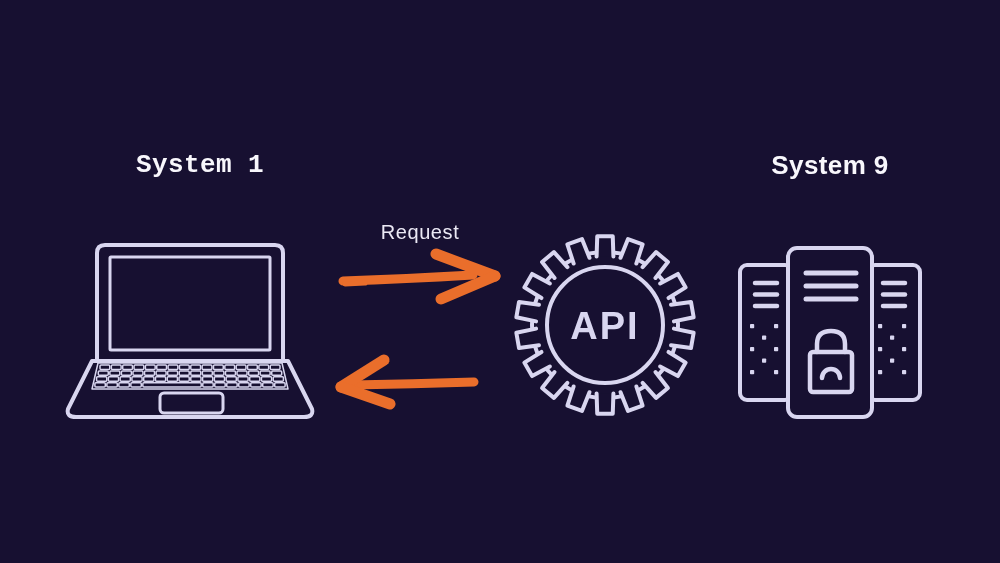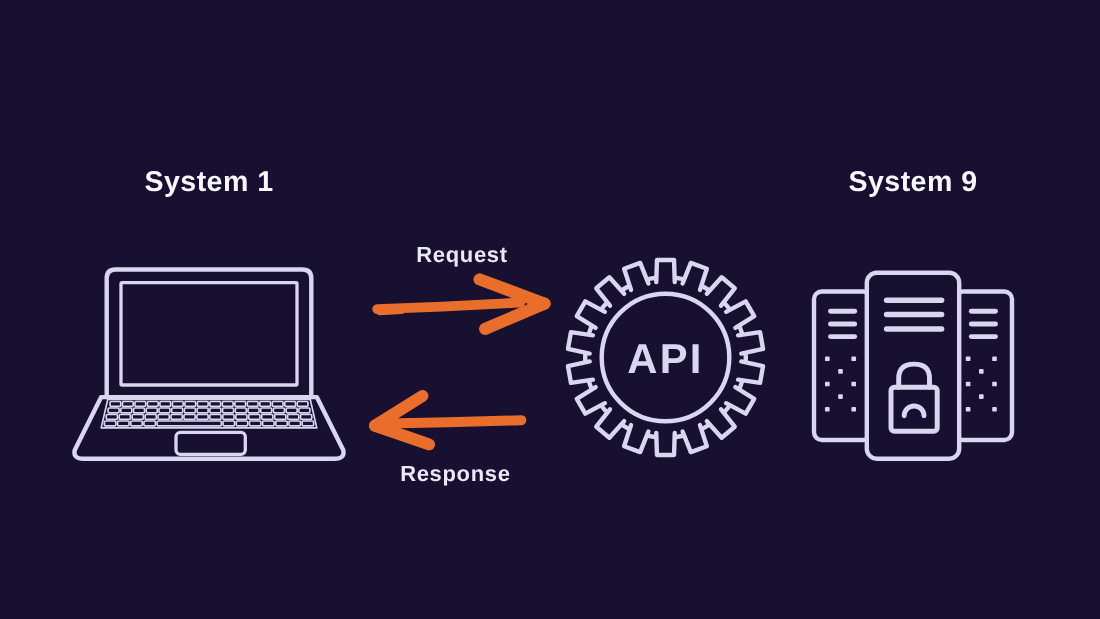--- a/index.html
+++ b/index.html
@@ -22,21 +22,21 @@
   .title{
     color:var(--title);
     font-size:26px;
     font-weight:700;
     letter-spacing:.4px;
     text-align:center;
   }
   .flow-label{
     color:var(--label);
     font-size:20px;
-    font-weight:700;
+    font-weight:400;
     letter-spacing:.6px;
     text-align:center;
   }
   svg{display:block;overflow:visible;}
   .ln{stroke:var(--outline);fill:none;stroke-width:4;stroke-linecap:round;stroke-linejoin:round;}
   .ln-thin{stroke:var(--outline);fill:none;stroke-width:3;stroke-linecap:round;stroke-linejoin:round;}
   .ln-key{stroke:var(--outline);fill:none;stroke-width:1.5;stroke-linejoin:round;}
   .vent{stroke:var(--outline);stroke-width:5;stroke-linecap:round;}
   .vent-sm{stroke:var(--outline);stroke-width:4.5;stroke-linecap:round;}
   .fillbg{fill:var(--bg);}
@@ -49,21 +49,21 @@
     font-size:38px;
     font-weight:700;
     letter-spacing:2px;
   }
 </style>
 </head>
 <body>
 
 <div id="stage">
 
-  <div class="abs title" style="left:65px;top:150px;width:250px;">System 1</div>
+  <div class="abs title" style="left:75px;top:150px;width:250px;font-family:Liberation Mono, monospace;">System 1</div>
   <div class="abs title" style="left:730px;top:150px;width:200px;">System 9</div>
 
   <svg class="abs" style="left:65px;top:232px;" width="250" height="190" viewBox="0 0 250 190">
     <path class="ln" d="M40,13 L210,13 Q218,13 218,21 L218,129 L32,129 L32,21 Q32,13 40,13 Z"></path>
     <rect class="ln-thin" x="45" y="25" width="160" height="93" rx="1"></rect>
     <path class="ln" d="M27,129 L223,129 L247,177 Q249,185 239,185 L11,185 Q1,185 3,177 Z"></path>
     <path class="ln-key" d="M33,131 L217,131 L223,157 L27,157 Z"></path>
     <g id="kb-keys">
         <rect class="ln-key" x="35.00" y="133.00" width="9.75" height="4.4" rx="1"></rect>
         <rect class="ln-key" x="46.35" y="133.00" width="9.75" height="4.4" rx="1"></rect>
@@ -135,21 +135,20 @@
     <path class="arrow" style="stroke-width:11" d="M101,9 L160,31"></path>
     <path class="arrow" style="stroke-width:11" d="M106,54 L160,31"></path>
     <path class="arrow" style="stroke-width:5" d="M10,39 L30,38"></path>
   </svg>
 
   <svg class="abs" style="left:332px;top:352px;" width="150" height="58" viewBox="0 0 150 58">
     <path class="arrow" style="stroke-width:9" d="M142,30 Q80,32 20,33"></path>
     <path class="arrow" style="stroke-width:11" d="M52,8 L9,35"></path>
     <path class="arrow" style="stroke-width:11" d="M58,52 L9,35"></path>
   </svg>
-  <div class="abs flow-label" style="left:334px;top:420px;width:160px;">Response</div>
 
   <svg class="abs" style="left:505px;top:225px;" width="200" height="200" viewBox="0 0 200 200">
     <circle class="ln" cx="100" cy="100" r="73"></circle>
     <g id="gear-teeth">
         <path class="tooth" d="M91.59,31.51 L92.24,11.34 L107.76,11.34 L108.41,31.51"></path>
         <path class="tooth" d="M115.52,32.77 L123.03,14.03 L137.61,19.34 L131.33,38.52"></path>
         <path class="tooth" d="M137.58,42.13 L151.05,27.10 L162.93,37.07 L150.46,52.94"></path>
         <path class="tooth" d="M155.11,58.47 L172.90,48.95 L180.66,62.39 L163.51,73.04"></path>
         <path class="tooth" d="M165.99,79.83 L185.97,76.97 L188.66,92.24 L168.91,96.39"></path>
         <path class="tooth" d="M168.91,103.61 L188.66,107.76 L185.97,123.03 L165.99,120.17"></path>

